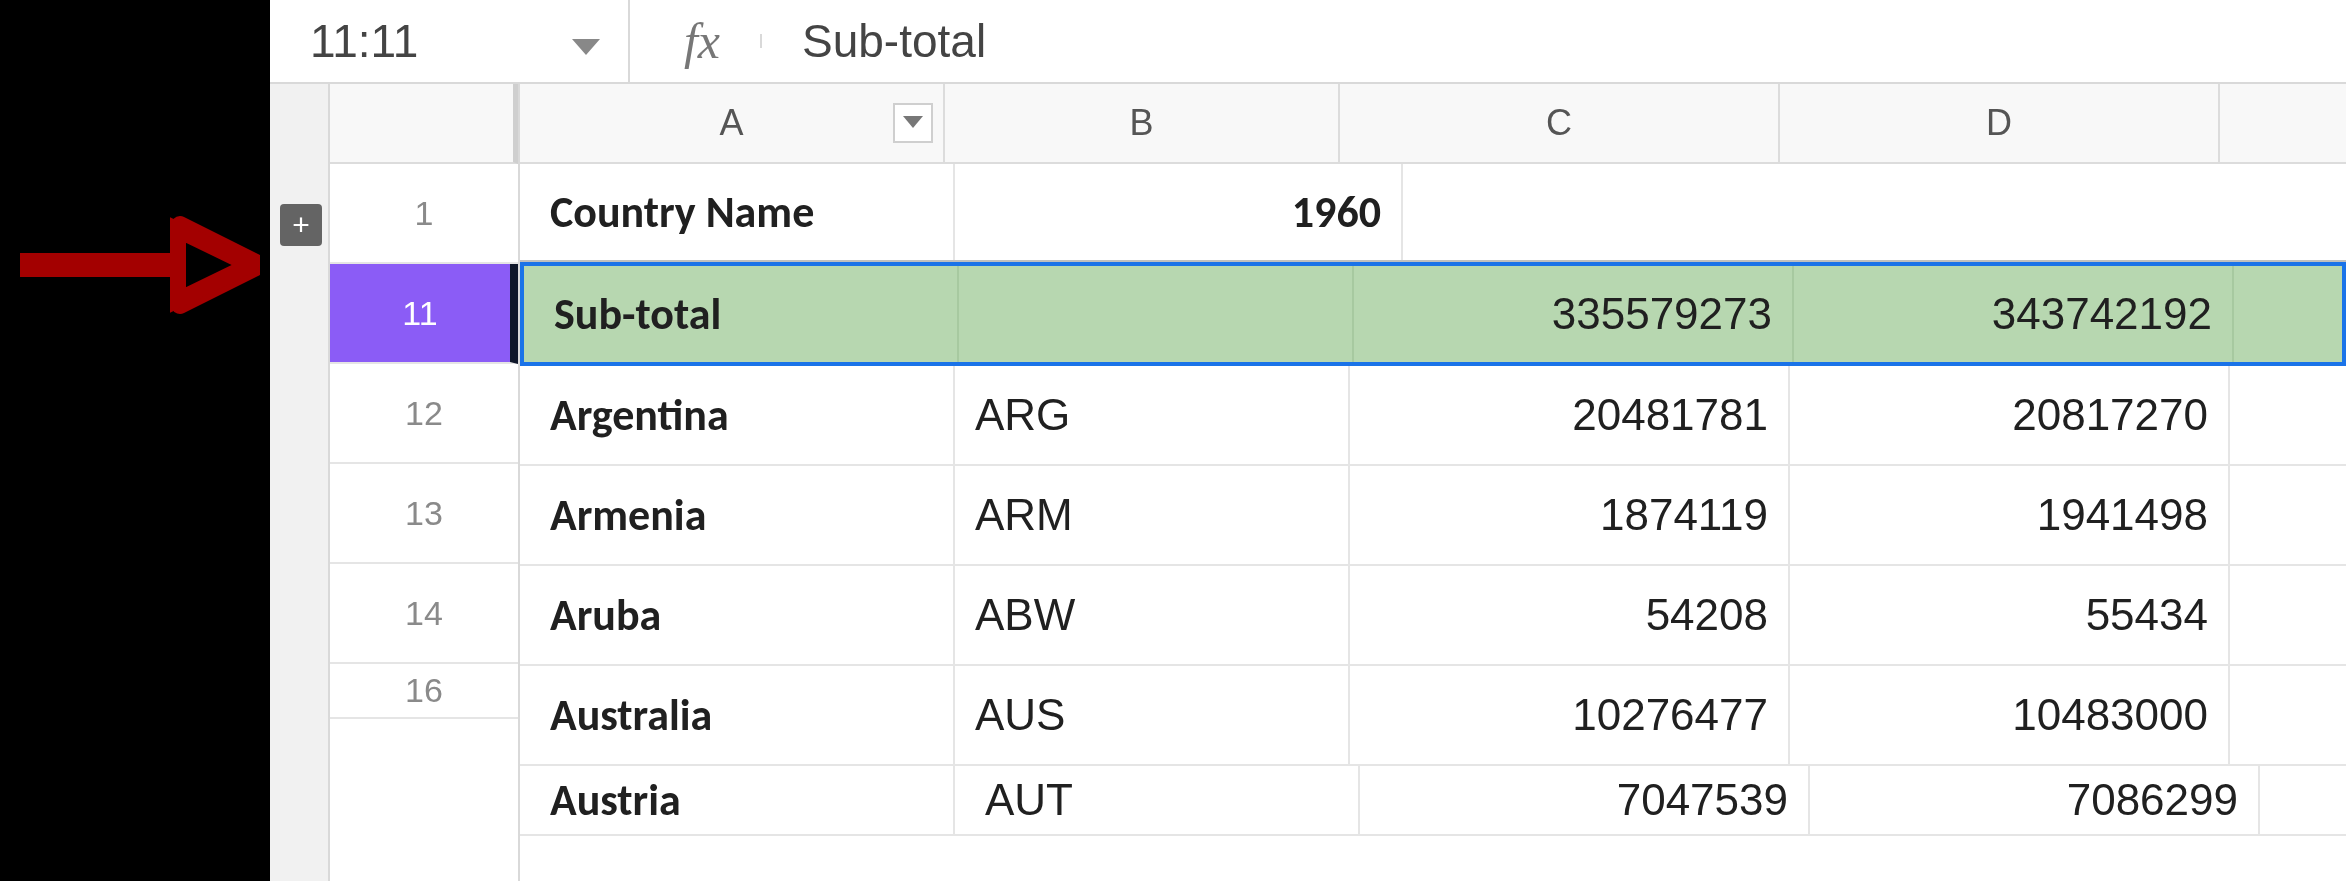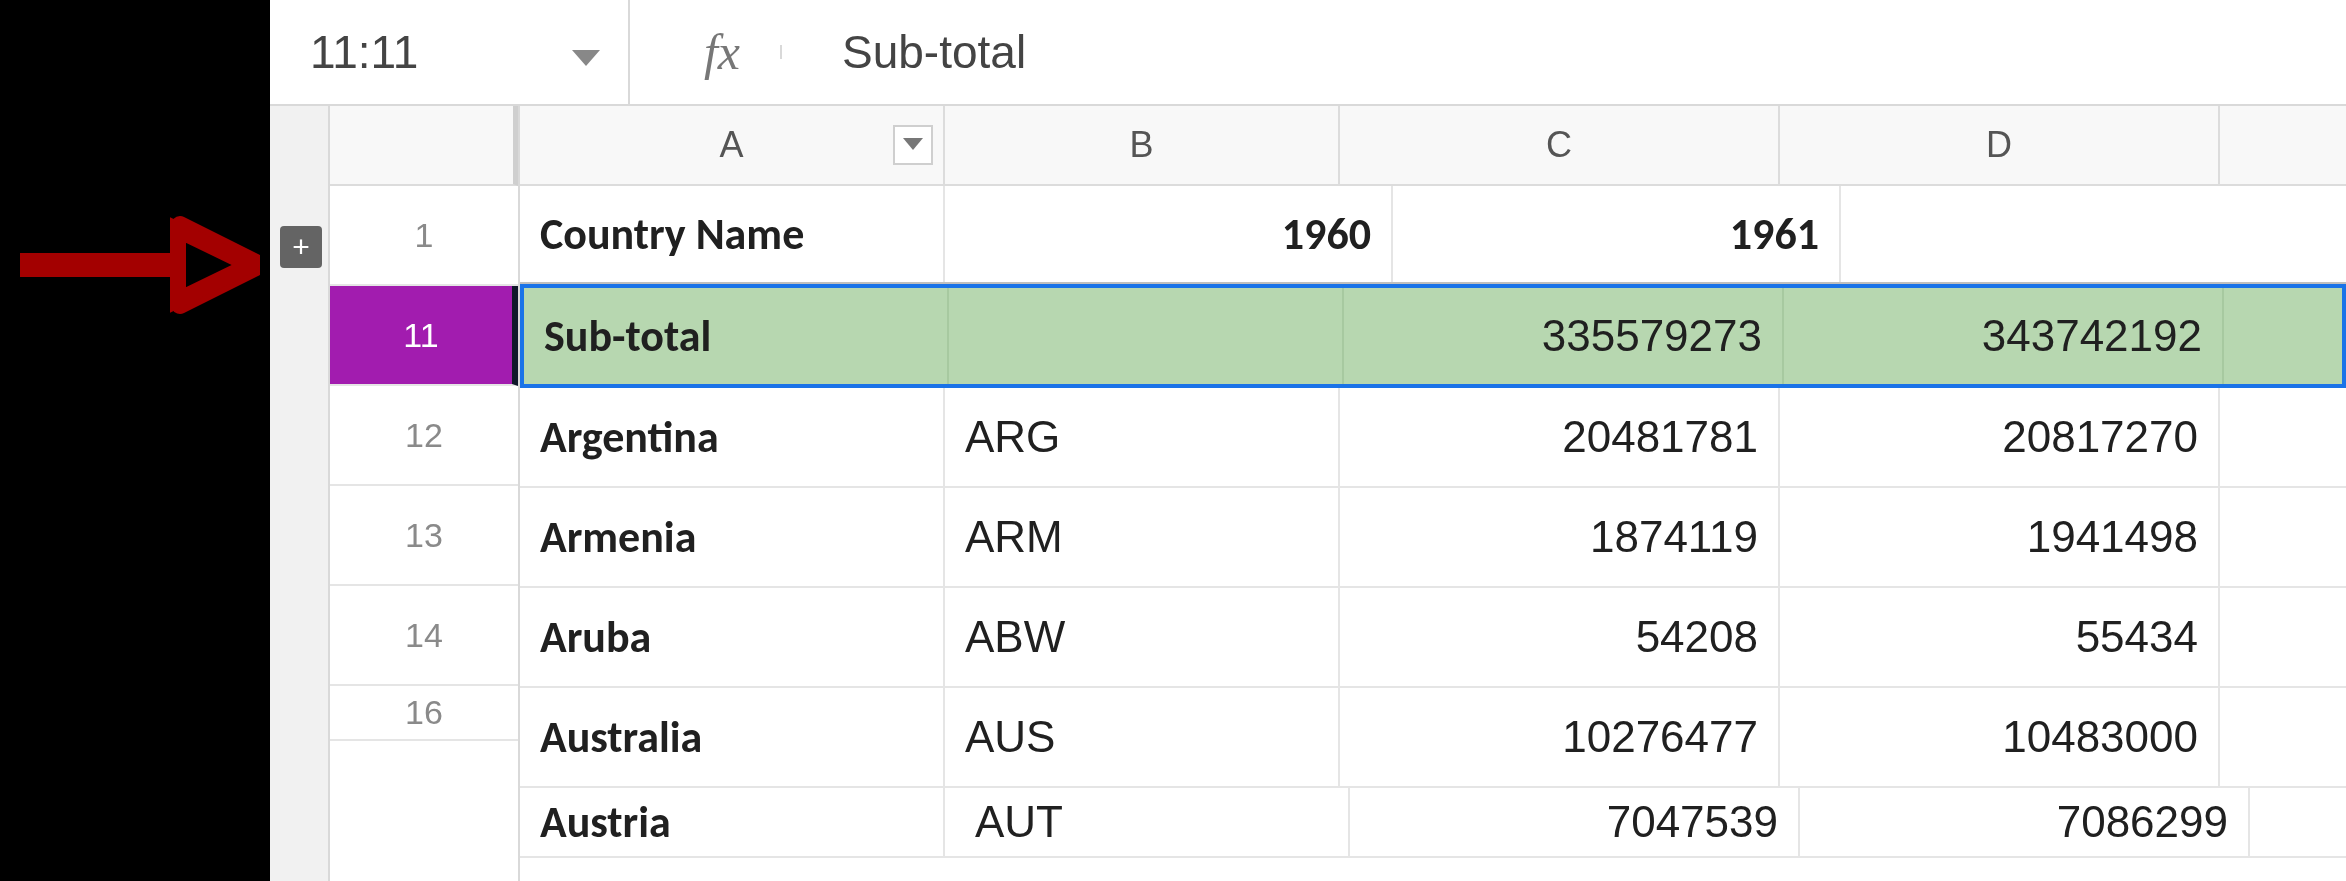--- a/index.html
+++ b/index.html
@@ -30,25 +30,24 @@
     top: 200px;
   }
   .main {
     flex: 1;
     display: flex;
     flex-direction: column;
     background: #fff;
   }
   
   .fbar {
-    height: 106px;
+    height: 84px;
     display: flex;
     align-items: center;
     border-bottom: 2px solid #d9d9d9;
-    gap: 20px;
   }
   .namebox {
     width: 360px;
     height: 100%;
     display: flex;
     align-items: center;
     justify-content: space-between;
     padding: 0 28px 0 40px;
     border-right: 2px solid #d9d9d9;
     font-size: 46px;
@@ -128,23 +127,23 @@
     height: 100px;
     display: flex;
     align-items: center;
     justify-content: center;
     font-size: 34px;
     color: #8a8a8a;
     border-bottom: 2px solid #e5e5e5;
     background:#fff;
   }
   .rownums .rn.sel {
-    background: #a21caf;
+    background: #8b5cf6;
     color: #fff;
-    border-right: 6px solid #0f172a;
+    border-right: 8px solid #0f172a;
   }
   
   .sheet {
     flex: 1;
     display: flex;
     flex-direction: column;
   }
   .colhdr {
     height: 80px;
     display: flex;
@@ -185,21 +184,21 @@
   }
   .row .cell {
     border-right: 2px solid #e5e5e5;
     display: flex;
     align-items: center;
     padding: 0 20px;
     overflow: hidden;
     white-space: nowrap;
   }
   .row .cell.num { justify-content: flex-end; }
-  .row .cell.boldA { font-weight: 700; font-family: Calibri, Arial, sans-serif; }
+  .row .cell.boldA { font-weight: 700; font-family: Calibri, Arial, sans-serif; margin-left: 10px; }
   .row.header .cell { font-weight: 700; font-family: Calibri, Arial, sans-serif; }
   .row.header .cell.num { font-weight:700;margin-left:8px; }
   .row.subtotal { background: #b7d7b0; border:4px solid #1a73e8; height:104px; margin-top:-2px; }
   .row.subtotal .cell { background: #b7d7b0; border-right:2px solid #a7c9a0; }
   .row.last { height: 70px; gap: 10px; }
   
   .row.header { border-bottom: 4px solid #bfbfbf; }
 </style>
 </head>
 <body>
@@ -286,23 +285,20 @@
             </div>
         </div>
 
         <div class="row header">
           <div class="cell colA boldA">
               <span>Country Name</span>
             </div>
           <div class="cell colC num">
               <span>1960</span>
             </div>
-          <div class="cell colD num">
-              <span>1961</span>
-            </div>
         </div>
 
         <div class="row subtotal">
           <div class="cell colA boldA">
               <span>Sub-total</span>
             </div>
           <div class="cell colB">
               <span></span>
             </div>
           <div class="cell colC num">

